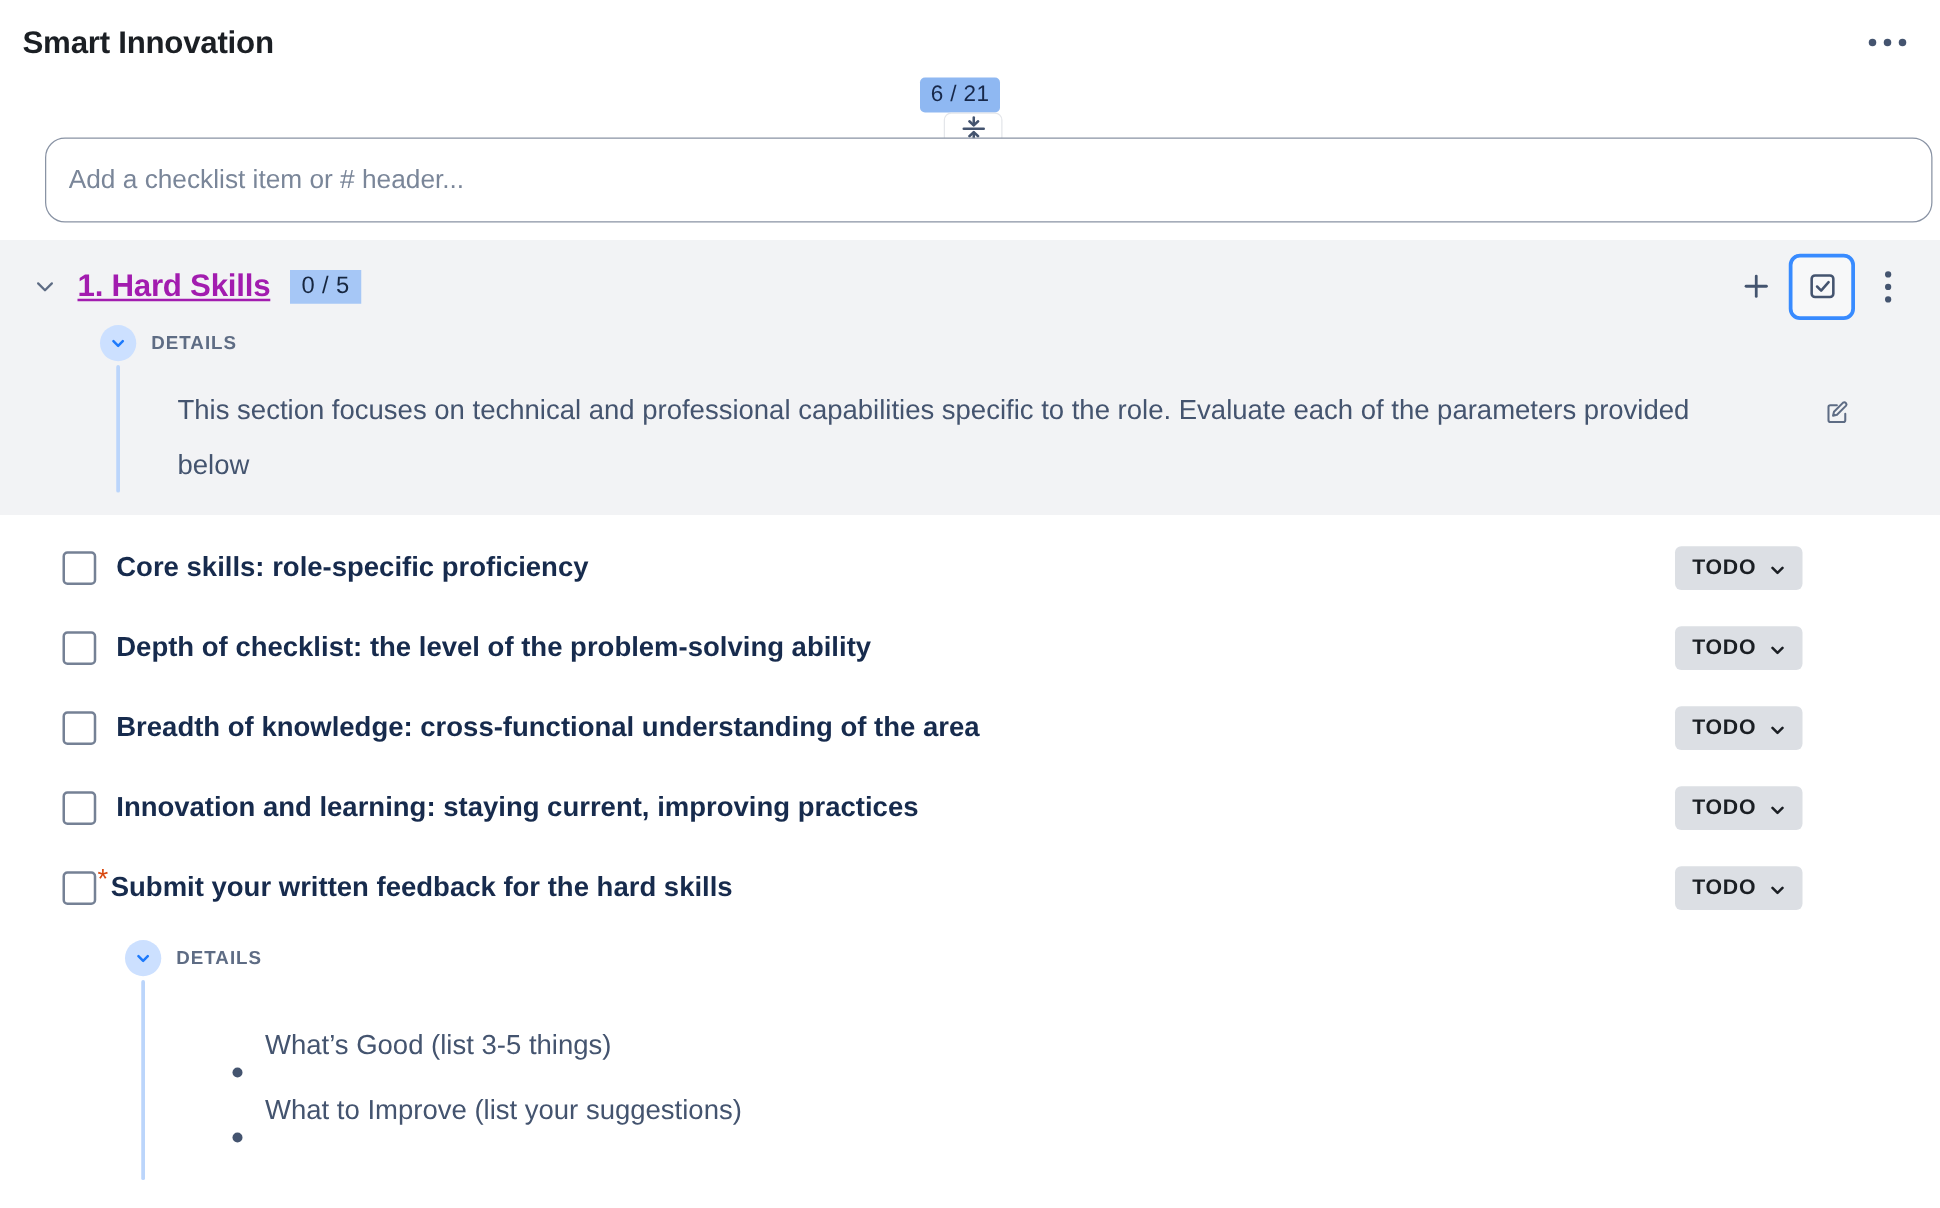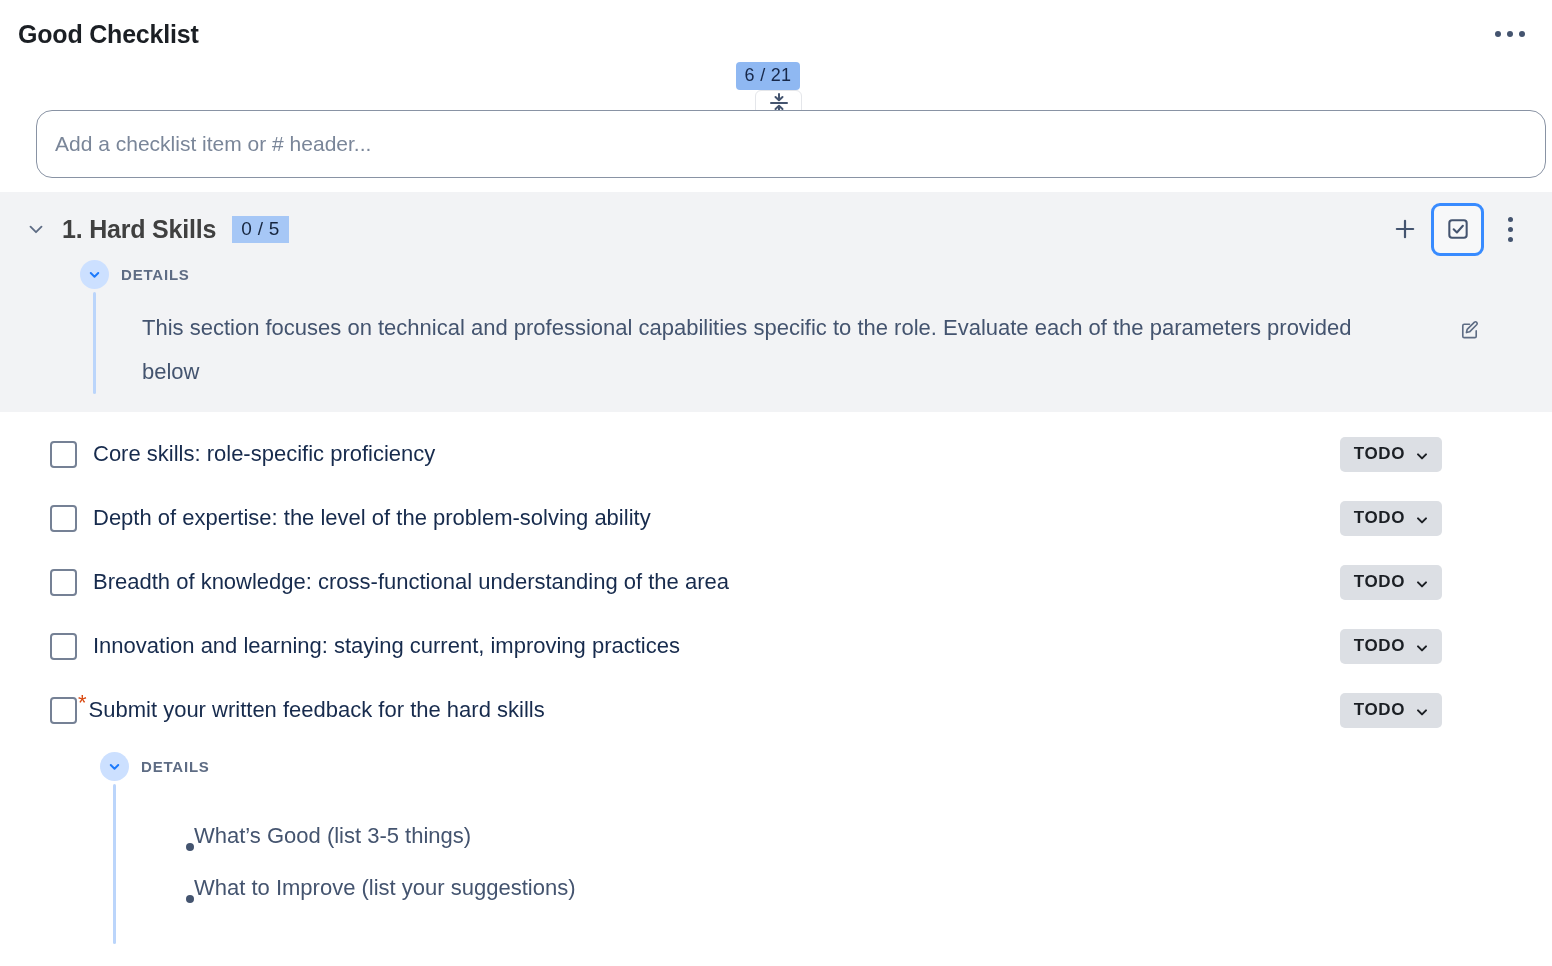--- a/index.html
+++ b/index.html
@@ -68,21 +68,21 @@
     background:#F2F3F5;
     padding: 8px 0 18px 0;
   }
   .section-head {
     display:flex; align-items:center; padding: 6px 22px 4px 22px; height: 56px;
   }
   .chev-sec {
     width:28px; height:28px; display:flex; align-items:center; justify-content:center;
     color:#5E6C84; cursor:pointer; margin-right:12px;
   }
-  .sec-title { font-size:25px; font-weight:700; color:#404040; letter-spacing:-0.2px; }
+  .sec-title { font-size:25px; font-weight:700; color:#a21caf; letter-spacing:-0.2px;text-decoration:underline; }
   .sec-count {
     background:#A6C7F6; color:#16263f; font-size:19px; font-weight:500;
     border-radius:0; padding:2px 9px 3px; margin-left:16px; letter-spacing:.3px;
   }
   .sec-actions { margin-left:auto; display:flex; align-items:center; gap:6px; }
   .sec-icon-btn {
     width:40px; height:40px; display:flex; align-items:center; justify-content:center;
     border-radius:6px; cursor:pointer; color:#44546F; background:transparent; border:2px solid transparent;
   }
   .sec-icon-btn.focused {
@@ -118,49 +118,49 @@
   }
 
   
   .items { padding: 10px 22px 0 18px; }
   .item-row { display:flex; align-items:center; height:64px; padding-left: 32px; }
   .item-check {
     width:27px; height:27px; border:2px solid #758195; border-radius:4px; background:#fff;
     flex:0 0 auto; cursor:pointer;
   }
   .item-req { color:#D9480F; font-size:22px; line-height:1; margin-left:1px; align-self:flex-start; margin-top:14px; }
-  .item-text { font-size:22px; color:#172B4D; margin-left:16px; }
+  .item-text { font-size:22px; color:#172B4D; margin-left:16px;font-weight:bold; }
   .item-text.tight { margin-left:2px; }
   .item-status {
     margin-left:auto; background:#DCDFE4; color:#1b1f24; font-size:17px; font-weight:700;
     letter-spacing:.6px; border-radius:5px; padding:7px 12px 8px 14px;
     display:flex; align-items:flex-end; gap:9px; cursor:pointer; margin-right:88px;
   }
 
   
   .sub-details { position:relative; padding-left: 100px; margin-top:6px; }
   .sub-line {
     position:absolute; left:113px; top:36px; height:160px; width:3px; background:#BBD5FB; border-radius:2px;
   }
   .bullets { padding: 26px 0 0 86px; }
   .bullet {
-    display:flex; align-items:center; font-size:22px; color:#44546F;
+    display:flex; align-items:flex-end; gap:18px; font-size:22px; color:#44546F;
     line-height:52px;
   }
   .bullet .dot { width:8px; height:8px; border-radius:50%; background:#44546F; margin-top:22px; flex:0 0 auto; }
 
   svg { display:block; }
 </style>
 </head>
 <body>
 
 <div class="app">
 
   <div class="title-row">
-    <div class="app-title">Good Checklist</div>
+    <div class="app-title">Smart Innovation</div>
     <div class="kebab-h">
       <i></i>
         <i></i>
         <i></i>
     </div>
   </div>
 
   <div class="progress-row">
     <div class="progress-track">
       <div class="progress-fill" id="progress-fill" style="width: 29%;"></div>
@@ -278,21 +278,21 @@
           <span>TODO</span>
           <span>
             <svg width="16" height="16" viewBox="0 0 24 24" fill="none" stroke="#1b1f24" stroke-width="3" stroke-linecap="round" stroke-linejoin="round">
               <polyline points="6,9.5 12,15.5 18,9.5"></polyline>
             </svg>
           </span>
         </div>
       </div>
       <div class="item-row">
         <div class="item-check"></div>
-        <div class="item-text">Depth of expertise: the level of the problem-solving ability</div>
+        <div class="item-text">Depth of checklist: the level of the problem-solving ability</div>
         <div class="item-status">
           <span>TODO</span>
           <span>
             <svg width="16" height="16" viewBox="0 0 24 24" fill="none" stroke="#1b1f24" stroke-width="3" stroke-linecap="round" stroke-linejoin="round">
               <polyline points="6,9.5 12,15.5 18,9.5"></polyline>
             </svg>
           </span>
         </div>
       </div>
       <div class="item-row">

